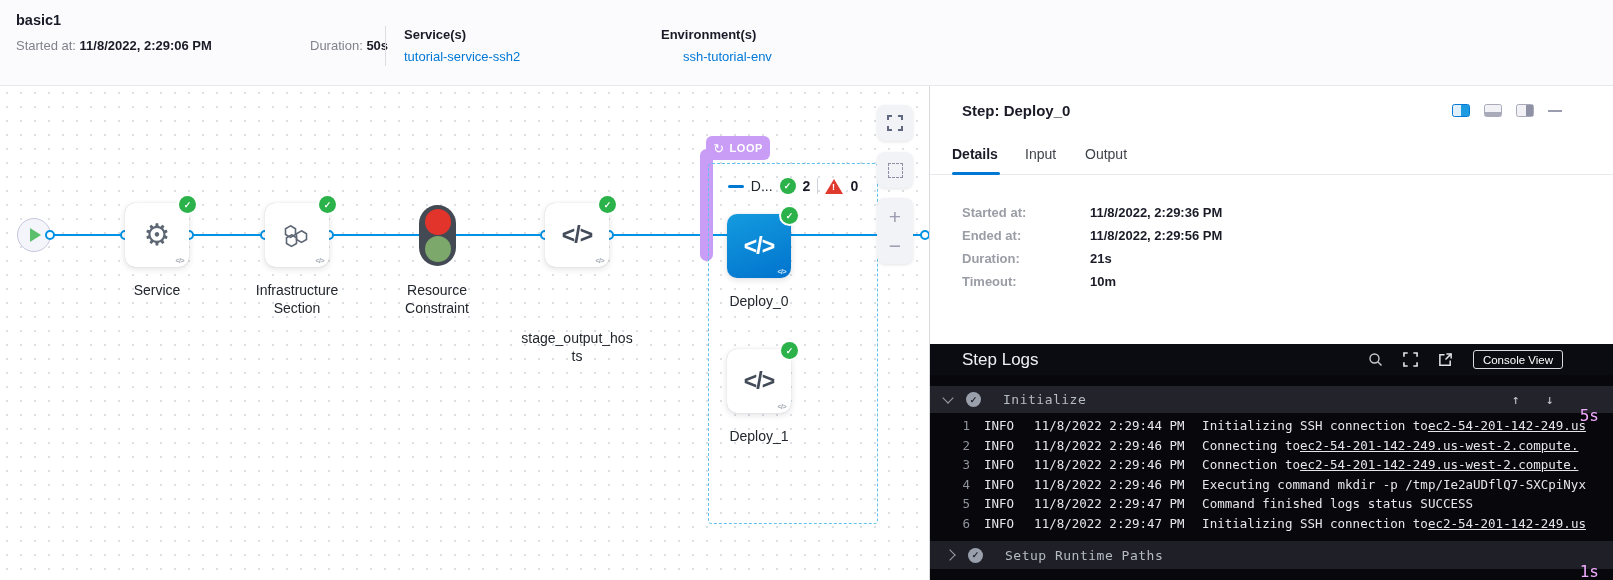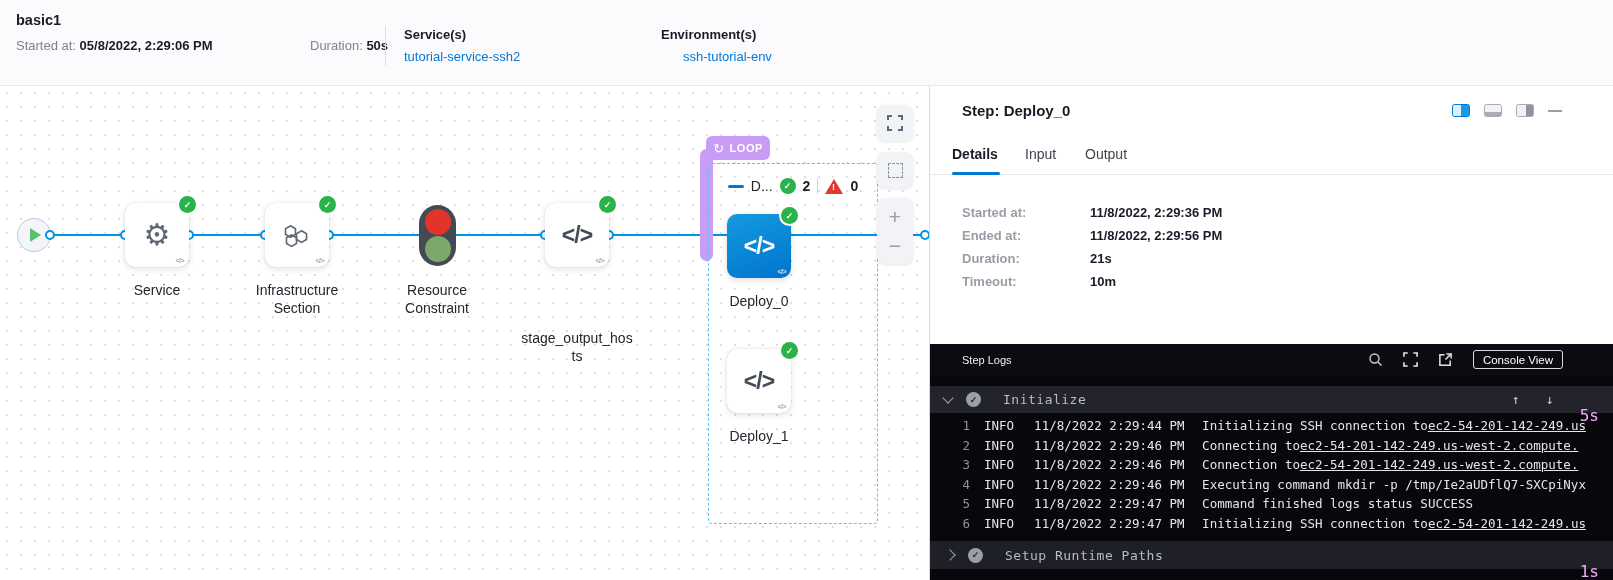--- a/index.html
+++ b/index.html
@@ -91,21 +91,21 @@
   .tab-underline { position:absolute; left:22px; top:31px; width:48px; height:3px; background:#0278d5; border-radius:2px; }
   .drow { position:absolute; left:0; width:683px; height:23px; }
   .dlabel { position:absolute; left:32px; font-size:13px; font-weight:600; color:#9a9da6; }
   .dvalue { position:absolute; left:160px; font-size:13px; font-weight:700; color:#1b1b28; }
   .dvalue a, .inline-link { color:#0278d5; font-weight:700; text-decoration:none; cursor:pointer; }
 
   
   .console { position:absolute; left:0; top:258px; width:683px; height:236px; background:#08080c; overflow:hidden; }
   .console-header { position:absolute; left:0; top:0; width:683px; height:31px; background:#0b0c11;
     display:flex; align-items:center; padding:0 50px 0 32px; }
-  .console-title { font-size:11px; color:#f0f0f4; font-weight:500; }
+  .console-title { font-size:17px; color:#f0f0f4; font-weight:500; }
   .ch-right { margin-left:auto; display:flex; align-items:center; gap:19px; }
   .ch-icon { width:16px; height:16px; display:flex; align-items:center; justify-content:center; cursor:pointer; }
   .console-view-btn { border:1px solid #d9dadf; border-radius:3px; padding:2.5px 9px; font-size:11.5px;
     color:#fff; background:transparent; cursor:pointer; font-family:"Liberation Sans",sans-serif; }
   .log-section { position:absolute; left:0; width:683px; display:flex; align-items:center;
     padding:0 14px 0 14px; cursor:pointer; font-family:"DejaVu Sans Mono", monospace; }
   .sec-init { top:42px; height:27px; background:#23232c; }
   .sec-setup { top:197px; height:28px; background:#1f1f28; }
   .chev { width:8px; height:8px; border-right:1.8px solid #9ba0a8; border-bottom:1.8px solid #9ba0a8; }
   .chev.down { transform:rotate(45deg); margin-top:-4px; }
@@ -130,21 +130,21 @@
 </style>
 </head>
 <body>
 
 <div id="app">
 
   <div class="top-header">
     <div class="run-title">basic1</div>
     <div class="kv" style="left:16px;">
       <span>Started at:</span>
-      <b>05/8/2022, 2:29:06 PM</b>
+      <b>11/8/2022, 2:29:06 PM</b>
     </div>
     <div class="kv" style="left:310px;">
       <span>Duration:</span>
       <b>50s</b>
     </div>
     <div class="hdr-divider"></div>
     <div class="hdr-col-label" style="left:404px;">Service(s)</div>
     <div class="hdr-link" style="left:404px;">tutorial-service-ssh2</div>
     <div class="hdr-col-label" style="left:661px;">Environment(s)</div>
     <div class="hdr-link" style="left:661px;margin-left:22px;">ssh-tutorial-env</div>

